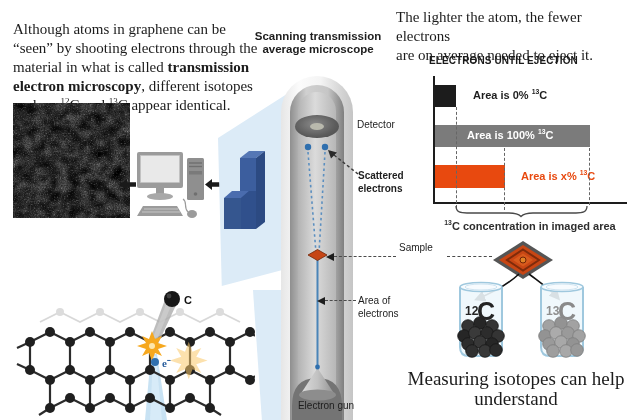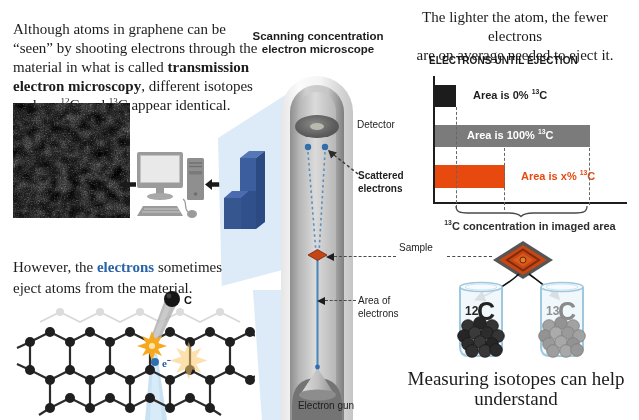--- a/index.html
+++ b/index.html
@@ -4,21 +4,21 @@
 <style>
   html,body{margin:0;padding:0;background:#fff;}
   .canvas{position:relative;width:639px;height:420px;background:#fff;overflow:hidden;
           font-family:"Liberation Serif",serif;color:#1c1c1c;}
   .abs{position:absolute;}
   .serif{font-family:"Liberation Serif",serif;}
   .sans{font-family:"Liberation Sans",sans-serif;}
   .intro{left:13px;top:5px;width:254px;font-size:15px;line-height:19px;}
   .intro sup,.topnote sup{font-size:0.6em;}
   sup{line-height:0;}
-  .topnote{left:396px;top:8px;width:238px;font-size:15px;line-height:19px;text-align:center;}
+  .topnote{left:396px;top:8px;width:238px;font-size:15px;line-height:19px;}
   .micrograph{left:13px;top:103px;width:117px;height:115px;}
   .cone1{left:215px;top:90px;width:75px;height:200px;background:#dcebf7;
          clip-path:polygon(100% 1%,4% 24%,9% 98%,100% 89%);}
   .cone2{left:250px;top:290px;width:33px;height:130px;background:#dcebf7;
          clip-path:polygon(9% 0,100% 0,100% 100%,36% 100%);}
   .ms-title{left:250px;top:30px;width:136px;text-align:center;font-size:11.5px;line-height:13px;
             font-weight:bold;color:#1d1d1d;}
   .column{left:281px;top:76px;width:72px;height:344px;}
   .col-outer{left:0;top:0;right:0;bottom:0;border-radius:36px 36px 0 0;
      background:linear-gradient(90deg,#e6e6e6 0%,#fbfbfb 25%,#f4f4f4 55%,#d3d3d3 85%,#c5c5c5 100%);}
@@ -119,22 +119,22 @@
   <svg class="abs" style="left:222px;top:148px" width="46" height="92">
     <polygon points="18,10 27,3 43,3 34,10" fill="#5577b5"></polygon>
     <polygon points="34,10 43,3 43,74 34,81" fill="#2c4a82"></polygon>
     <rect x="18" y="10" width="16" height="71" fill="#3c5e9e"></rect>
     <polygon points="2,50 10,43 27,43 19,50" fill="#4a6cae"></polygon>
     <rect x="2" y="50" width="17" height="31" fill="#35568f"></rect>
     <polygon points="19,50 27,43 34,43 34,81 19,81" fill="#30508c"></polygon>
   </svg>
 
   <div class="abs ms-title sans">
-    <div>Scanning concentration</div>
-    <div>electron microscope</div>
+    <div>Scanning transmission</div>
+    <div>average microscope</div>
   </div>
 
   <div class="abs column">
     <div class="abs col-outer"></div>
     <div class="abs col-inner"></div>
     <div class="abs col-core"></div>
     <div class="abs detector">
       <div class="abs detector-hole"></div>
     </div>
     <svg class="abs" style="left:0;top:0" width="72" height="344">
@@ -196,21 +196,20 @@
 
     <div class="guide" style="left:20.5px;top:31px;height:101px"></div>
     <div class="guide" style="left:69px;top:72px;height:62px"></div>
     <div class="guide" style="left:154px;top:72px;height:57px"></div>
   </div>
   <svg class="abs" style="left:455px;top:205px" width="133" height="13">
     <path d="M1,1 C1,7.5 6,8 12,8 L54,8 C60,8 63,8.5 66,11.5 C69,8.5 72,8 78,8 L121,8 C127,8 132,7.5 132,1" stroke="#4a4a4a" stroke-width="1.3" fill="none"></path>
   </svg>
   <div class="abs chart-xlabel"><sup>13</sup><span>C concentration in imaged area</span></div>
 
-  <p class="abs however serif"><span>However, the </span><span class="blue-bold">electrons</span><span> sometimes eject atoms from the material.</span></p>
 
   <svg class="abs" style="left:5px;top:288px" width="250" height="132">
     <polygon points="140,132 162,132 152,66 146,66" fill="#b5d8ef" opacity="0.75"></polygon>
     <polygon points="145,132 157,132 151,68 148,68" fill="#d9ecf8" opacity="0.85"></polygon>
     <polyline points="35,34 55,24 75,34 95,24 115,34 135,24 155,34 175,24 195,34 215,24 235,34" stroke="#d8d8d8" stroke-width="1.8" fill="none"></polyline>
     <g fill="#dcdcdc">
       <circle cx="55" cy="24" r="4"></circle>
         <circle cx="95" cy="24" r="4"></circle>
         <circle cx="135" cy="24" r="4"></circle>
       <circle cx="175" cy="24" r="4"></circle>

